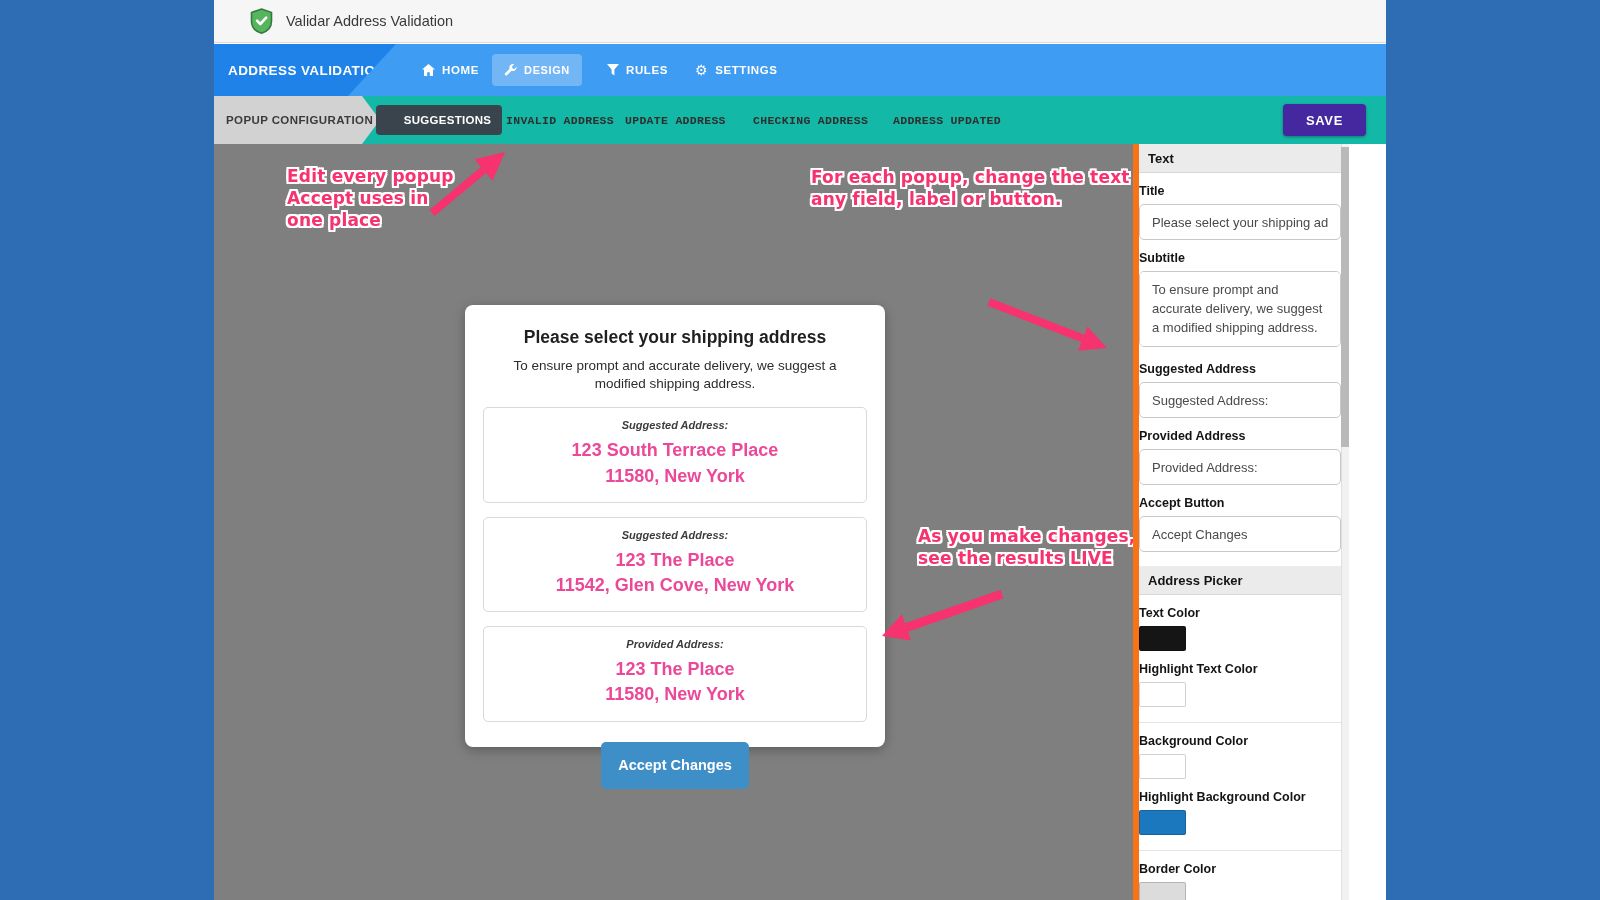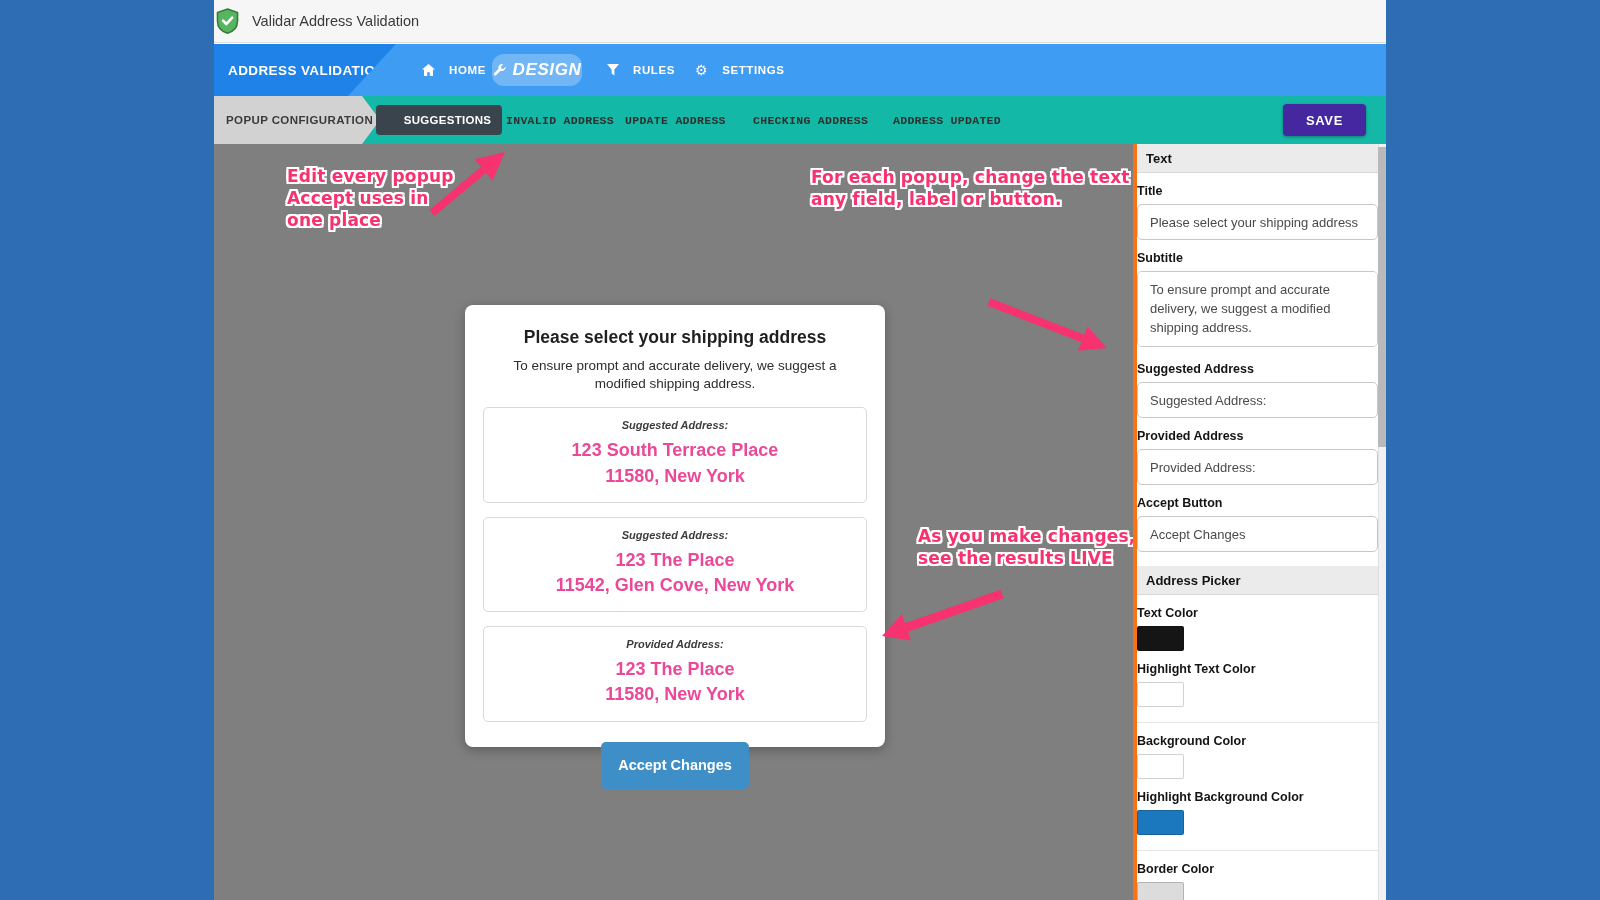--- a/index.html
+++ b/index.html
@@ -3,34 +3,34 @@
 <meta charset="utf-8">
 <style>
   html,body{margin:0;padding:0;}
   .stage{position:relative;width:1600px;height:900px;background:#2e6db3;overflow:hidden;
          font-family:"Liberation Sans",sans-serif;}
   .app{position:absolute;left:214px;top:0;width:1172px;height:900px;background:#ffffff;}
 
   
   .titlebar{position:absolute;left:0;top:0;width:100%;height:43px;background:#f6f6f6;
             border-bottom:1px solid #dcdcdc;box-sizing:border-box;display:flex;align-items:center;
-            padding-left:2px;gap:13px;}
+            padding-left:36px;gap:13px;}
   .app-name{font-size:14.5px;color:#3a3a3a;}
 
   
   .nav{position:absolute;left:0;top:44px;width:100%;height:52px;background:#3f9cf3;}
   .brand{position:absolute;left:0;top:0;height:100%;width:182px;background:#1e82e9;
          clip-path:polygon(0 0,182px 0,134px 100%,0 100%);display:flex;align-items:center;
          padding-left:14px;box-sizing:border-box;color:#fff;font-weight:bold;font-size:13.5px;
          letter-spacing:.4px;white-space:nowrap;}
-  .nav-item{position:absolute;top:0;height:100%;display:flex;align-items:center;gap:14px;
+  .nav-item{position:absolute;top:0;height:100%;display:flex;align-items:center;gap:7px;
             color:#fff;font-size:11.5px;font-weight:bold;letter-spacing:.6px;cursor:pointer;white-space:nowrap;}
-  .nav-pill{position:absolute;top:10px;height:32px;background:rgba(255,255,255,.27);border-radius:12px;
-            display:flex;align-items:center;justify-content:center;gap:7px;color:#fff;font-size:17px;
-            font-weight:bold;letter-spacing:.6px;cursor:pointer;white-space:nowrap;font-style:italic;}
+  .nav-pill{position:absolute;top:10px;height:32px;background:rgba(255,255,255,.27);border-radius:4px;
+            display:flex;align-items:center;justify-content:center;gap:7px;color:#fff;font-size:11px;
+            font-weight:bold;letter-spacing:.6px;cursor:pointer;white-space:nowrap;}
   .gear-glyph{font-family:"DejaVu Sans",sans-serif;font-size:14px;line-height:1;}
 
   
   .toolbar{position:absolute;left:0;top:96px;width:100%;height:48px;background:#14b8a6;}
   .breadcrumb{position:absolute;left:0;top:0;height:100%;width:174px;background:#d2d2d2;
               clip-path:polygon(0 0,148px 0,166px 50%,148px 100%,0 100%);display:flex;align-items:center;
               padding-left:12px;box-sizing:border-box;font-size:11.5px;font-weight:bold;color:#3a3a3a;
               letter-spacing:.4px;white-space:nowrap;}
   .tab{position:absolute;top:0;height:100%;display:flex;align-items:center;font-size:11.5px;
        font-weight:bold;color:#2f2f2f;letter-spacing:.3px;cursor:pointer;white-space:nowrap;font-family:Liberation Mono, monospace;}
@@ -55,22 +55,22 @@
               border-radius:5px;color:#fff;font-weight:bold;font-size:14.5px;
               font-family:"Liberation Sans",sans-serif;cursor:pointer;}
 
   .ann{position:absolute;font-family:"DejaVu Sans","Liberation Sans",sans-serif;font-weight:bold;
        font-size:17px;color:#f6326f;line-height:1.28;letter-spacing:.2px;white-space:nowrap;
        text-shadow:-2px -2px 0 #fff,2px -2px 0 #fff,-2px 2px 0 #fff,2px 2px 0 #fff,
                    0 -2px 0 #fff,0 2px 0 #fff,-2px 0 0 #fff,2px 0 0 #fff;}
   .arrows{position:absolute;left:0;top:0;pointer-events:none;}
 
   
-  .panel{position:absolute;left:919px;top:144px;width:253px;height:756px;background:#fff;
-         border-left:4px solid #f97316;box-sizing:border-box;overflow:hidden;}
+  .panel{position:absolute;left:919px;top:144px;width:216px;height:756px;background:#fff;
+         border-left:6px solid #f97316;box-sizing:border-box;overflow:hidden;}
   .panel-inner{position:absolute;left:0;top:0;right:8px;}
   .sec-header{height:29px;background:#ebebeb;border-bottom:1px solid #d8d8d8;box-sizing:border-box;
               display:flex;align-items:center;padding:0 9px;font-size:13px;font-weight:bold;color:#141414;}
   .fields{padding:0 0;}
   .f-label{font-size:12.5px;font-weight:bold;color:#141414;margin:11px 0 6px;}
   .f-input{width:100%;box-sizing:border-box;height:36px;border:1px solid #c8c8c8;border-radius:5px;
            padding:0 12px;font-size:13px;color:#4a4a4a;background:#fff;
            font-family:"Liberation Sans",sans-serif;}
   .f-area{width:100%;box-sizing:border-box;height:76px;border:1px solid #c8c8c8;border-radius:5px;
           padding:9px 12px;font-size:13px;color:#4a4a4a;line-height:1.45;resize:none;background:#fff;

